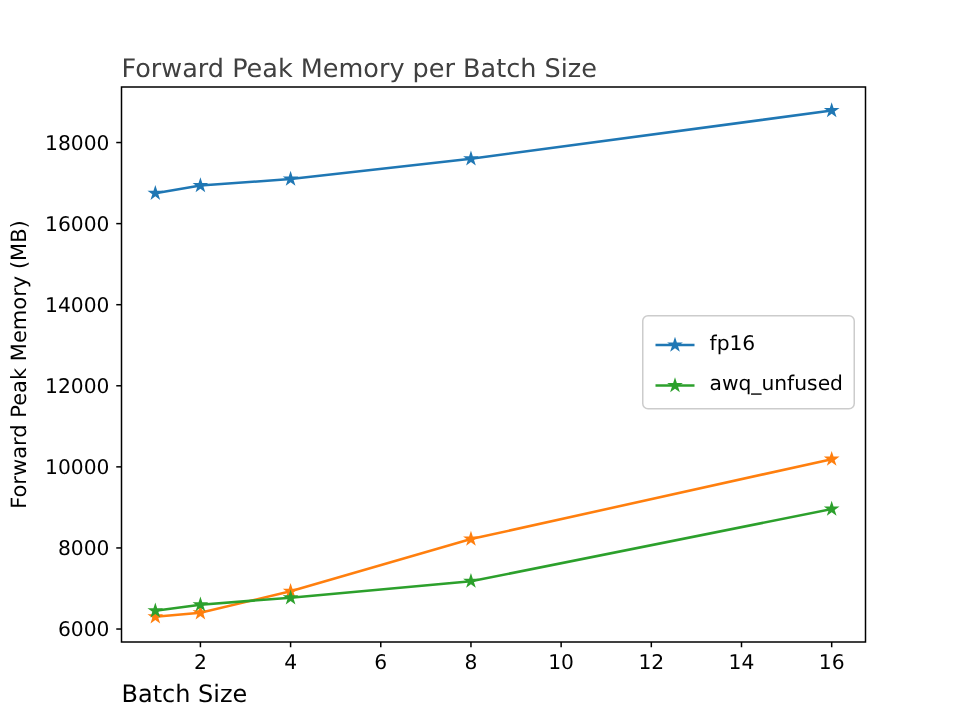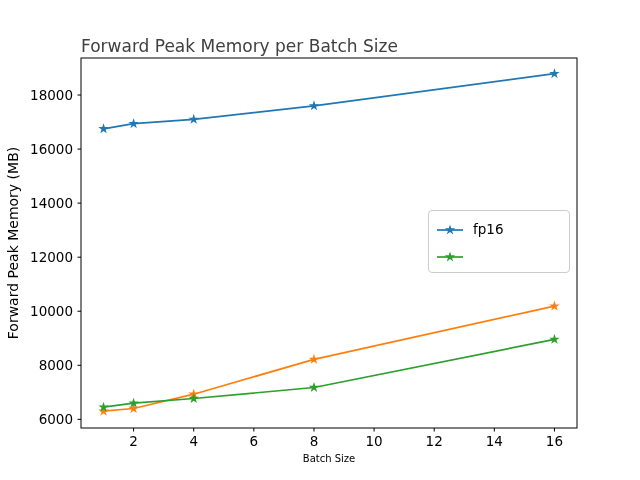--- a/index.html
+++ b/index.html
@@ -22,22 +22,22 @@
     font-size: 17px;
     color: #404040;
     white-space: nowrap;
   }
 
   .xlabel {
     position: absolute;
     left: 81px;
     top: 453px;
     width: 496px;
-    text-align: center;
-    font-size: 10px;
+    text-align: left;
+    font-size: 16px;
     color: #000000;
   }
 
   .ylabel {
     position: absolute;
     left: 13px;
     top: 243px;
     transform: translate(-50%, -50%) rotate(-90deg);
     white-space: nowrap;
     font-size: 14px;
@@ -149,15 +149,16 @@
           <line x1="1" y1="7" x2="27" y2="7" stroke="#1f77b4" stroke-width="1.7"></line>
           <path d="M14.00 1.50L15.23 5.30L19.23 5.30L16.00 7.65L17.23 11.45L14.00 9.10L10.77 11.45L12.00 7.65L8.77 5.30L12.77 5.30Z" fill="#1f77b4"></path>
         </svg>
         <span class="legend-label">fp16</span>
       </div>
       <div class="legend-entry">
         <svg width="28" height="14">
           <line x1="1" y1="7" x2="27" y2="7" stroke="#2ca02c" stroke-width="1.7"></line>
           <path d="M14.00 1.50L15.23 5.30L19.23 5.30L16.00 7.65L17.23 11.45L14.00 9.10L10.77 11.45L12.00 7.65L8.77 5.30L12.77 5.30Z" fill="#2ca02c"></path>
         </svg>
+        <span class="legend-label">awq_unfused</span>
       </div>
     </div>
 </div>
 
 </body></html>

